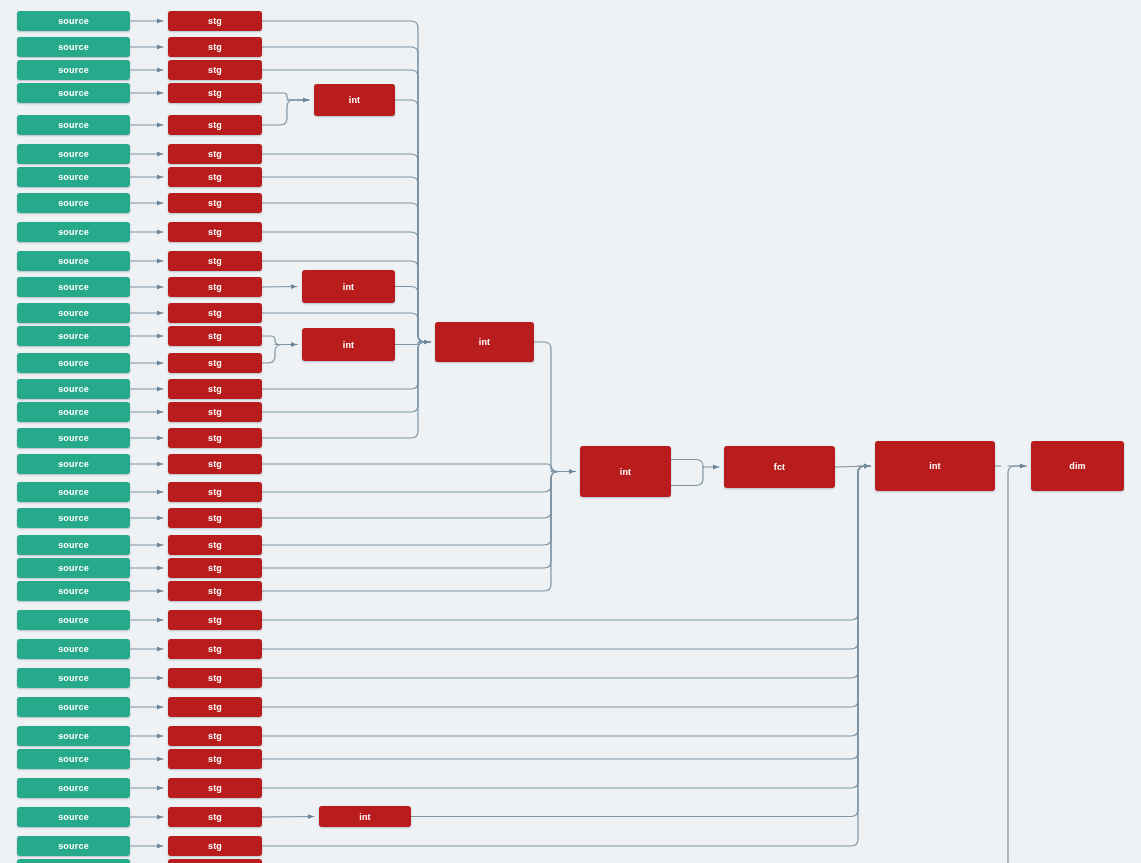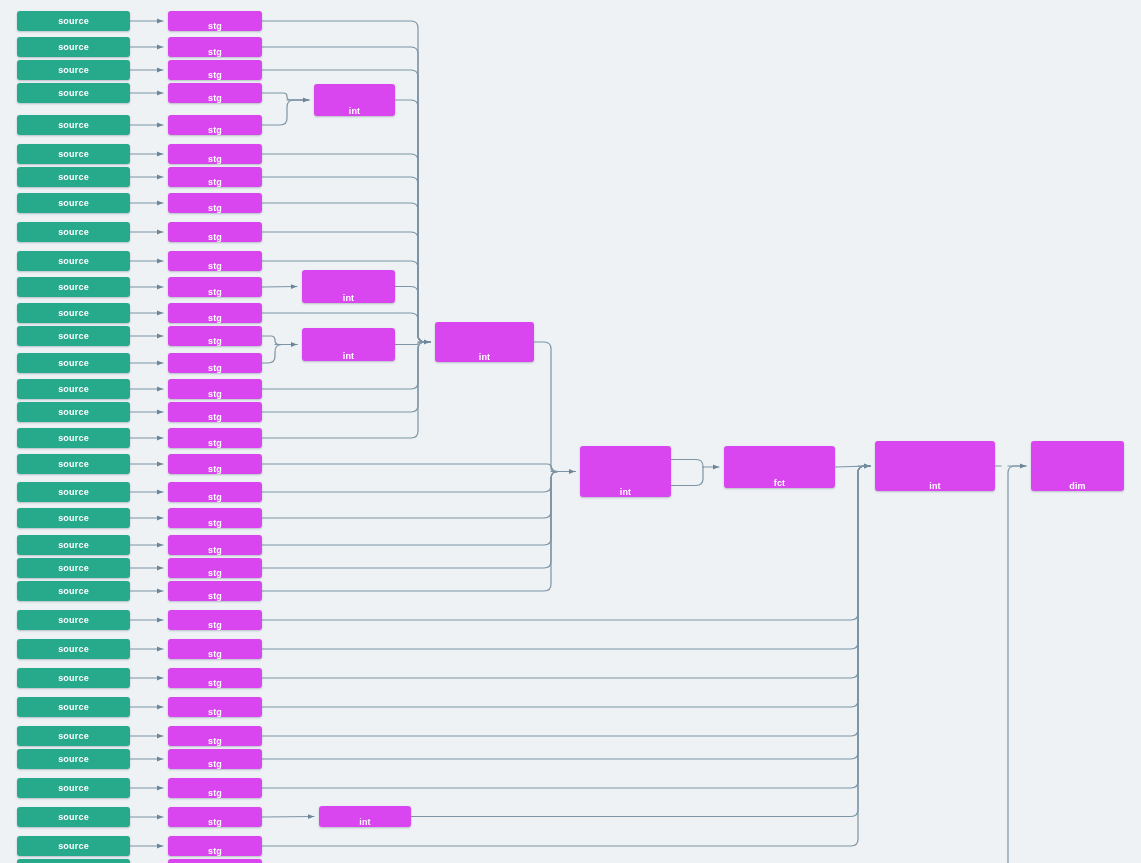--- a/index.html
+++ b/index.html
@@ -16,21 +16,21 @@
     display:flex;align-items:center;justify-content:center;
     color:#ffffff;
     font-size:9px;
     font-weight:bold;
     letter-spacing:.2px;
     border-radius:3px;
     box-shadow:0 1px 2px rgba(40,60,80,.28);
     user-select:none;
   }
   .node.source{background:#27a98b;}
-  .node.stg,.node.int,.node.fct,.node.dim{background:#d946ef;align-items:flex-end;}
+  .node.stg,.node.int,.node.fct,.node.dim{background:#b91c1c;}
 </style>
 </head>
 <body>
 
 <div id="canvas">
   <svg id="edges" viewBox="0 0 1141 863">
     <defs>
       <marker id="ah" markerWidth="7" markerHeight="7" refX="6" refY="3" orient="auto" markerUnits="userSpaceOnUse">
         <path d="M0,0.6 L6,3 L0,5.4 z" fill="#6b8699"></path>
       </marker>

